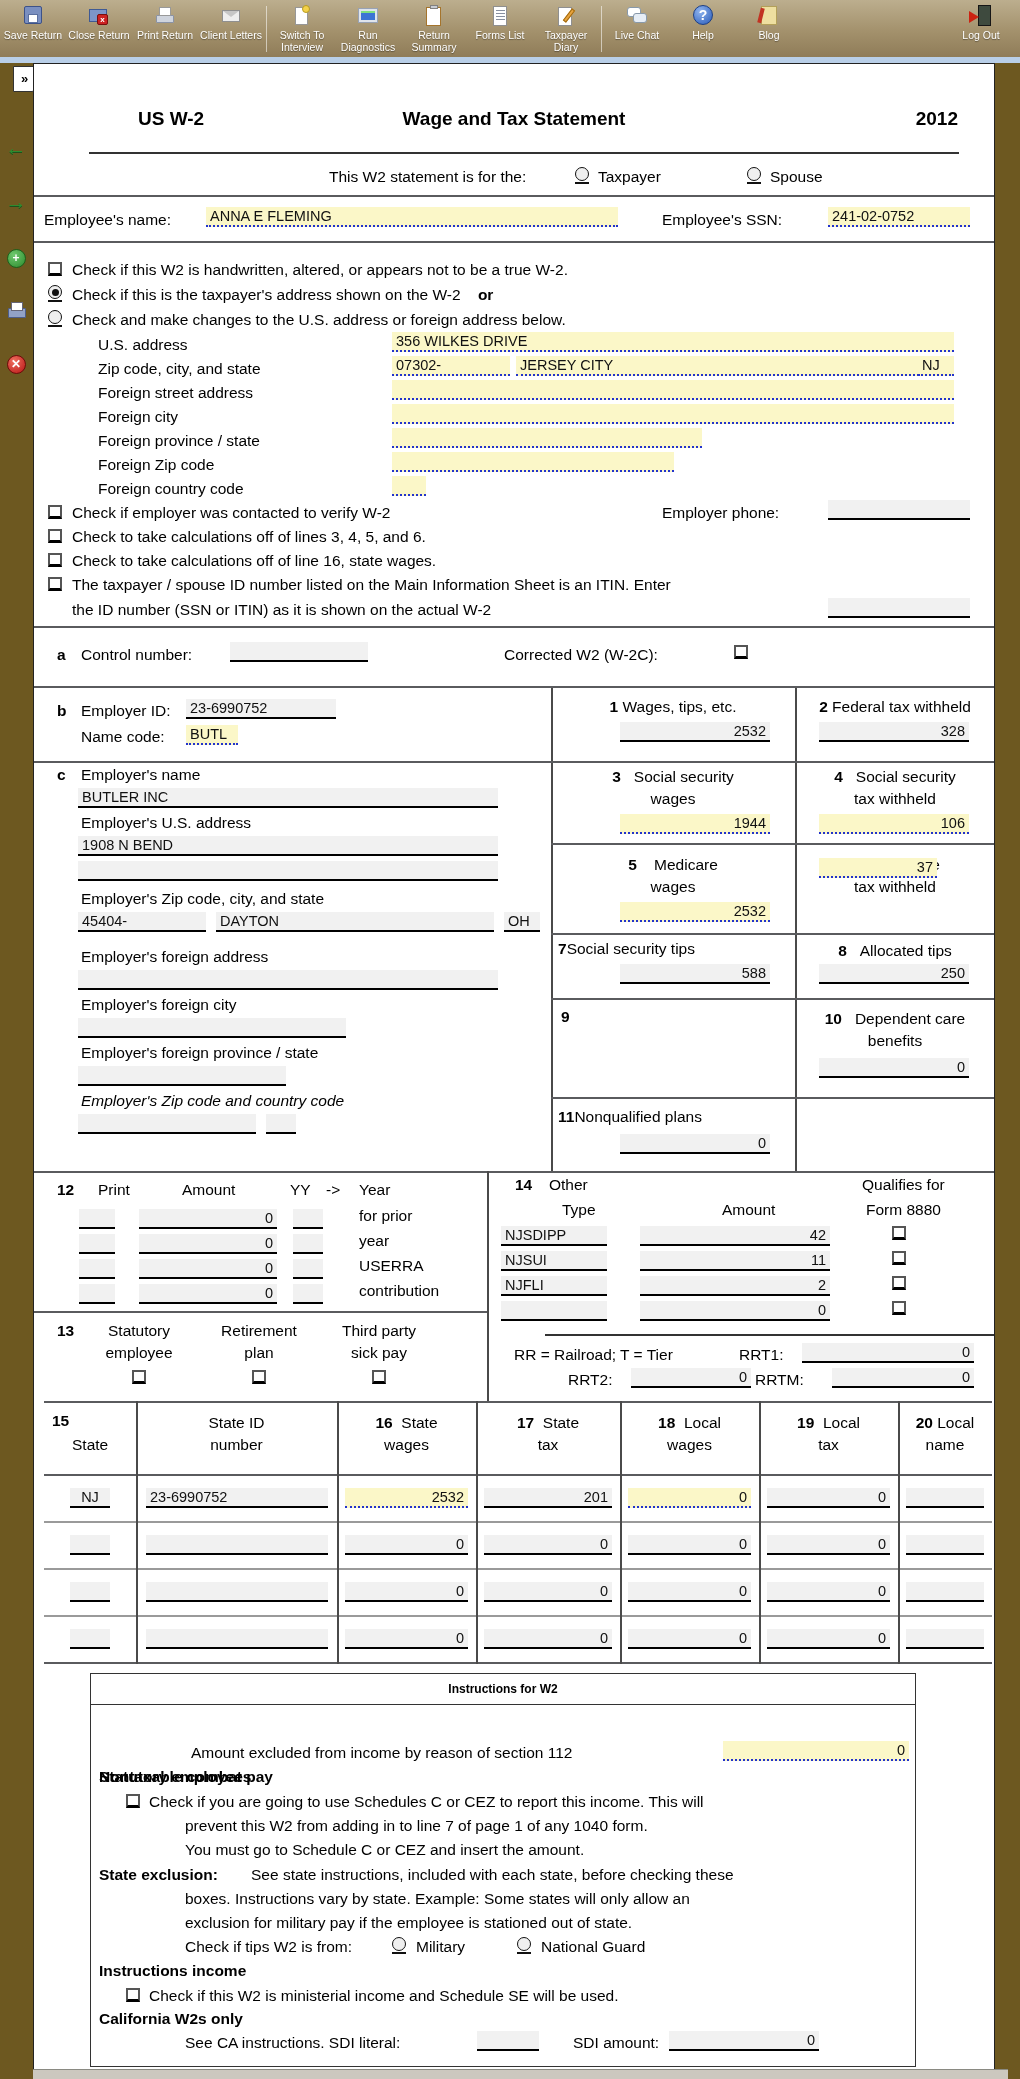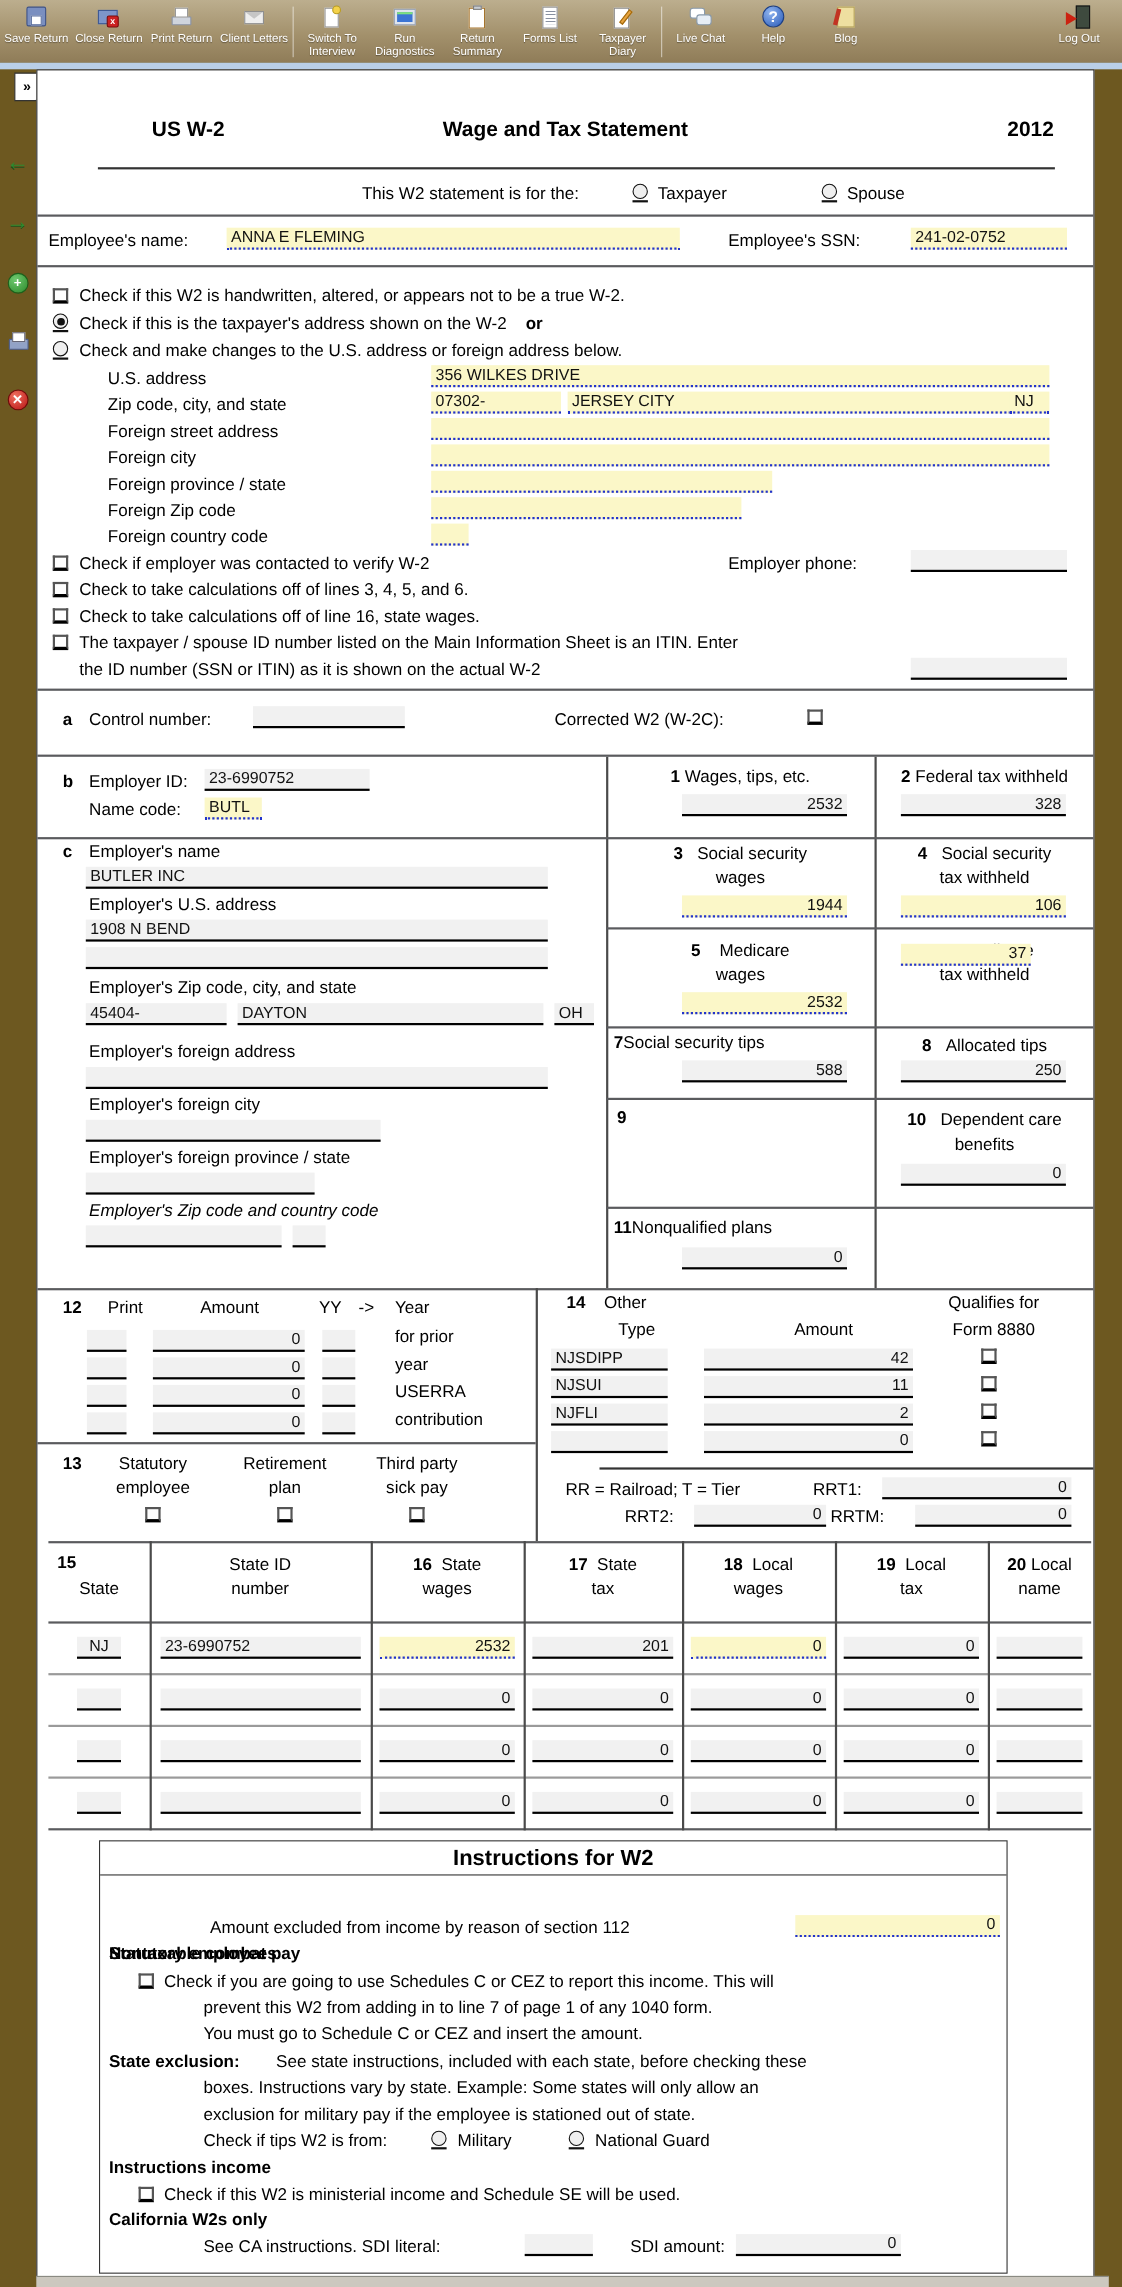--- a/index.html
+++ b/index.html
@@ -67,21 +67,21 @@
   .hlt{position:absolute;background:#333;height:1.5px;}
   .hlg{position:absolute;background:#9a9a9a;height:2px;}
   .vl{position:absolute;background:#4a4a4a;width:1.5px;}
   .cb{position:absolute;width:14px;height:14px;background:#fefefe;border:2px solid #555;border-bottom:3px solid #000;box-sizing:border-box;cursor:pointer;}
   .rad{position:absolute;display:flex;flex-direction:column;align-items:center;width:16px;cursor:pointer;}
   .rc{width:12px;height:12px;border:1.6px solid #111;border-radius:50%;background:#efefef;position:relative;}
   .rc.on::after{content:"";position:absolute;inset:2.5px;background:#111;border-radius:50%;}
   .rl{width:14px;height:2px;background:#111;margin-top:1px;}
   .th{position:absolute;text-align:center;font-size:15.5px;line-height:22px;white-space:nowrap;}
   .insbox{position:absolute;left:56px;top:1609px;width:826px;height:394px;border:1.5px solid #333;box-sizing:border-box;}
-  .institle{position:absolute;left:0;top:0;width:100%;height:31px;border-bottom:1.5px solid #333;text-align:center;font-weight:bold;font-size:20px;line-height:30px;box-sizing:border-box;}
+  .institle{position:absolute;left:0;top:0;width:100%;height:31px;border-bottom:1.5px solid #333;text-align:center;font-weight:bold;font-size:12px;line-height:30px;box-sizing:border-box;}
   .hscroll{position:absolute;left:33px;top:2069px;width:975px;height:10px;background:#ccc8bf;border-top:1px solid #8a8a82;}
 </style>
 </head>
 <body>
 
 <div class="screen">
 
   <div class="toolbar">
     <div class="tbtn">
         <span class="ic i-save"></span>

